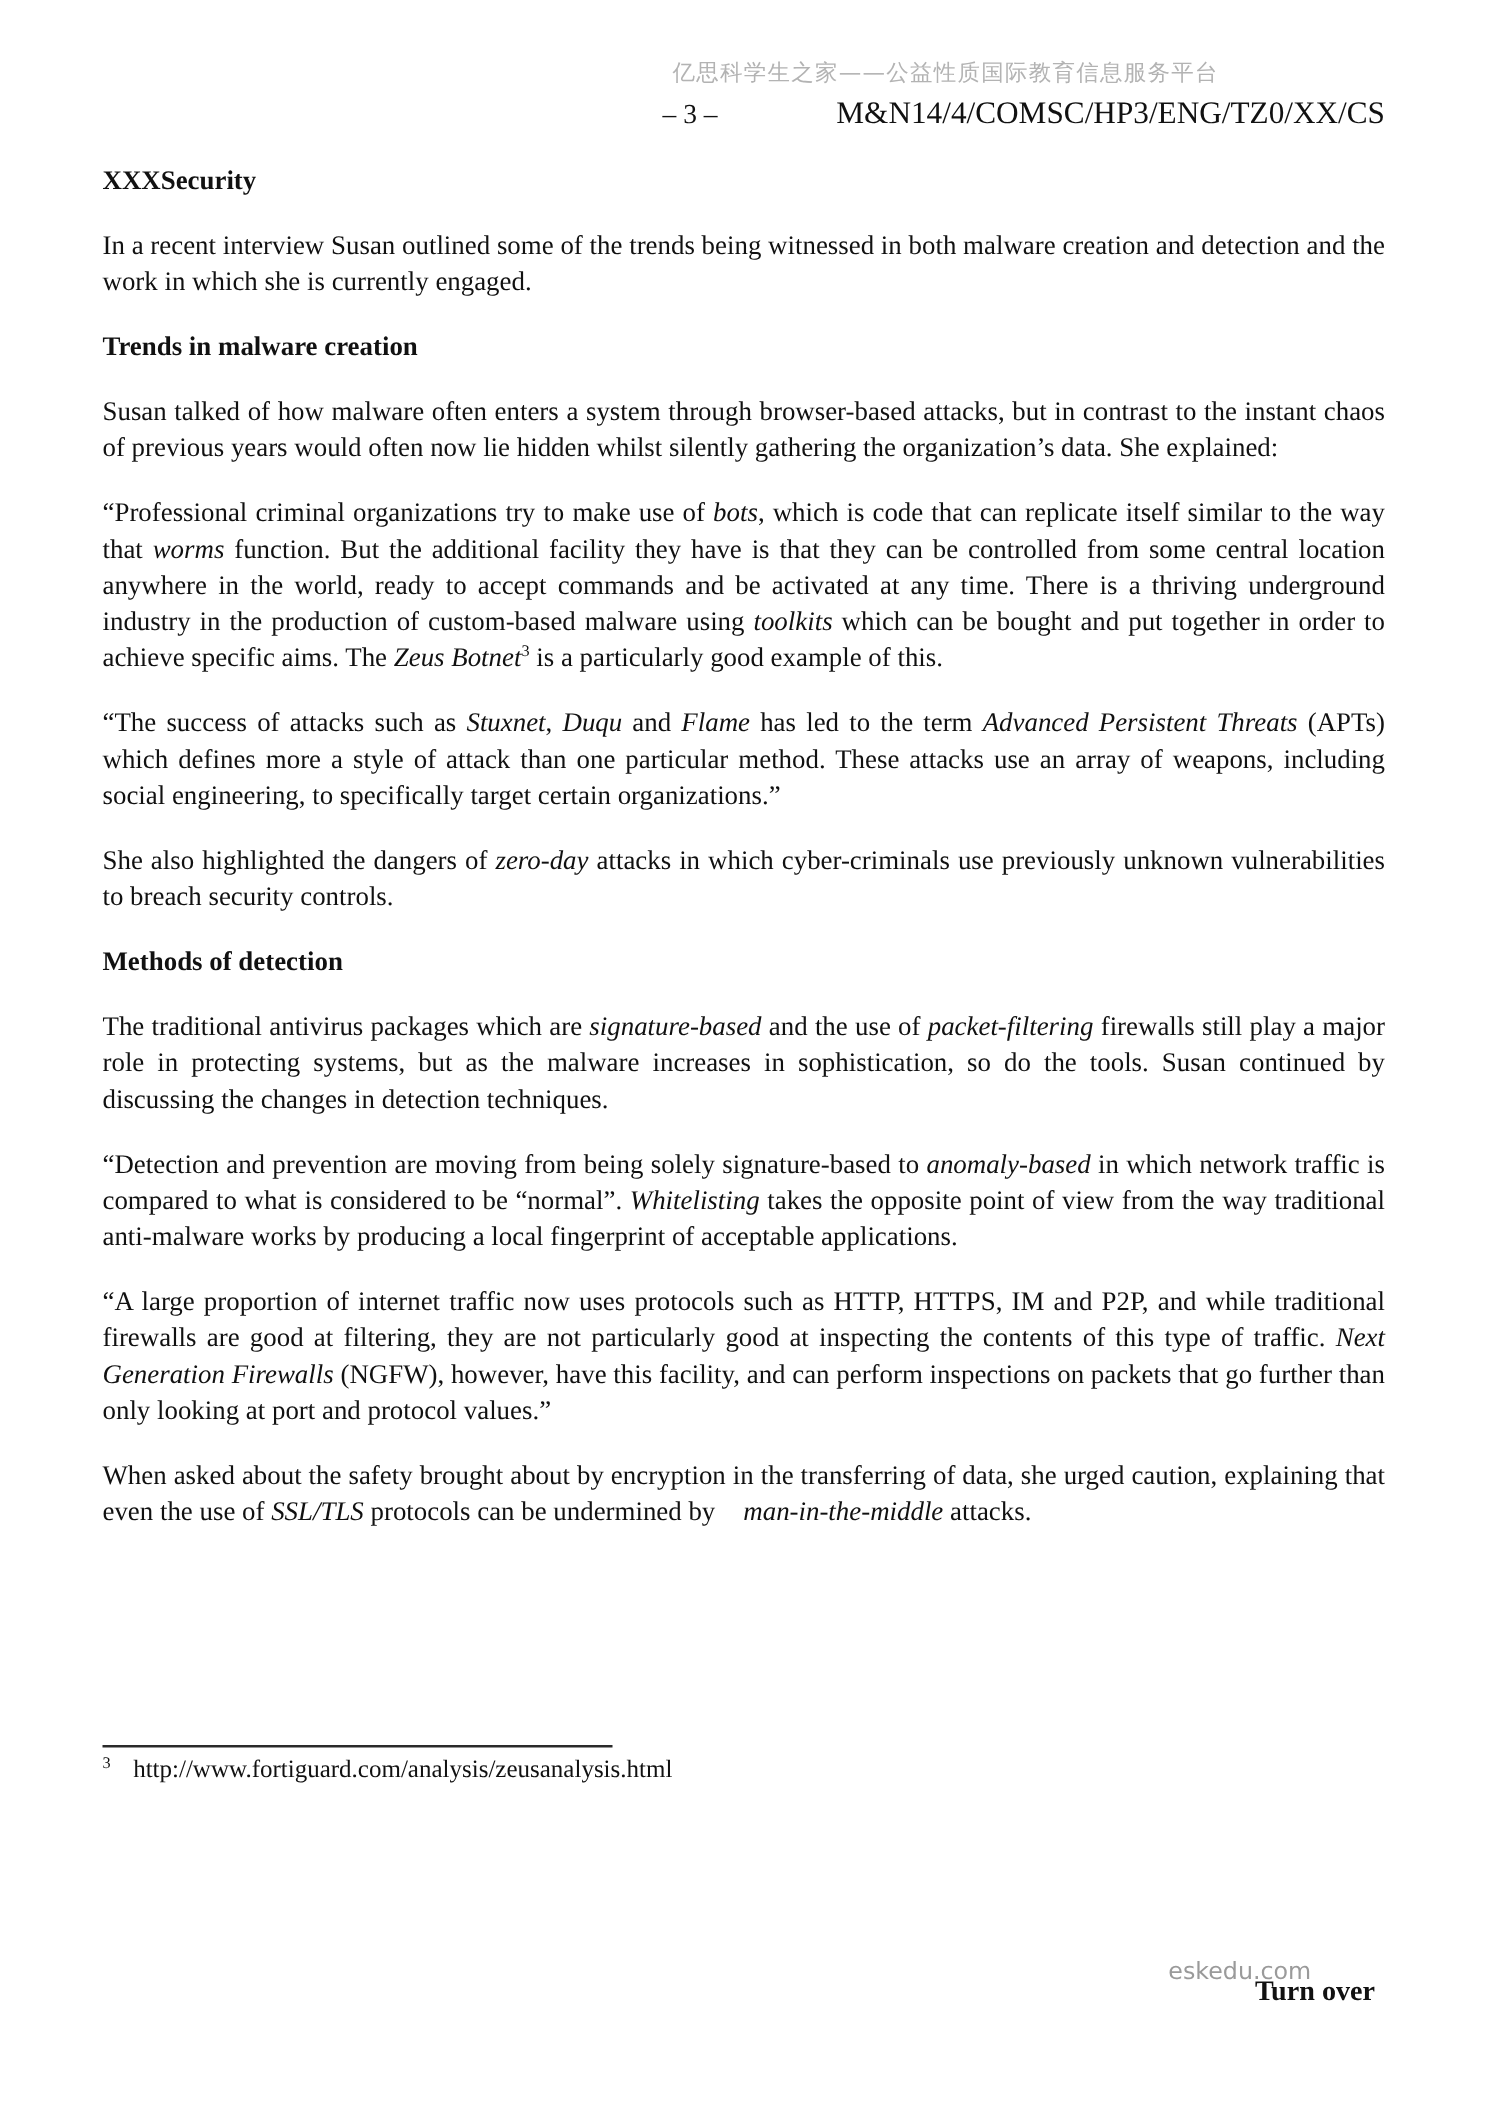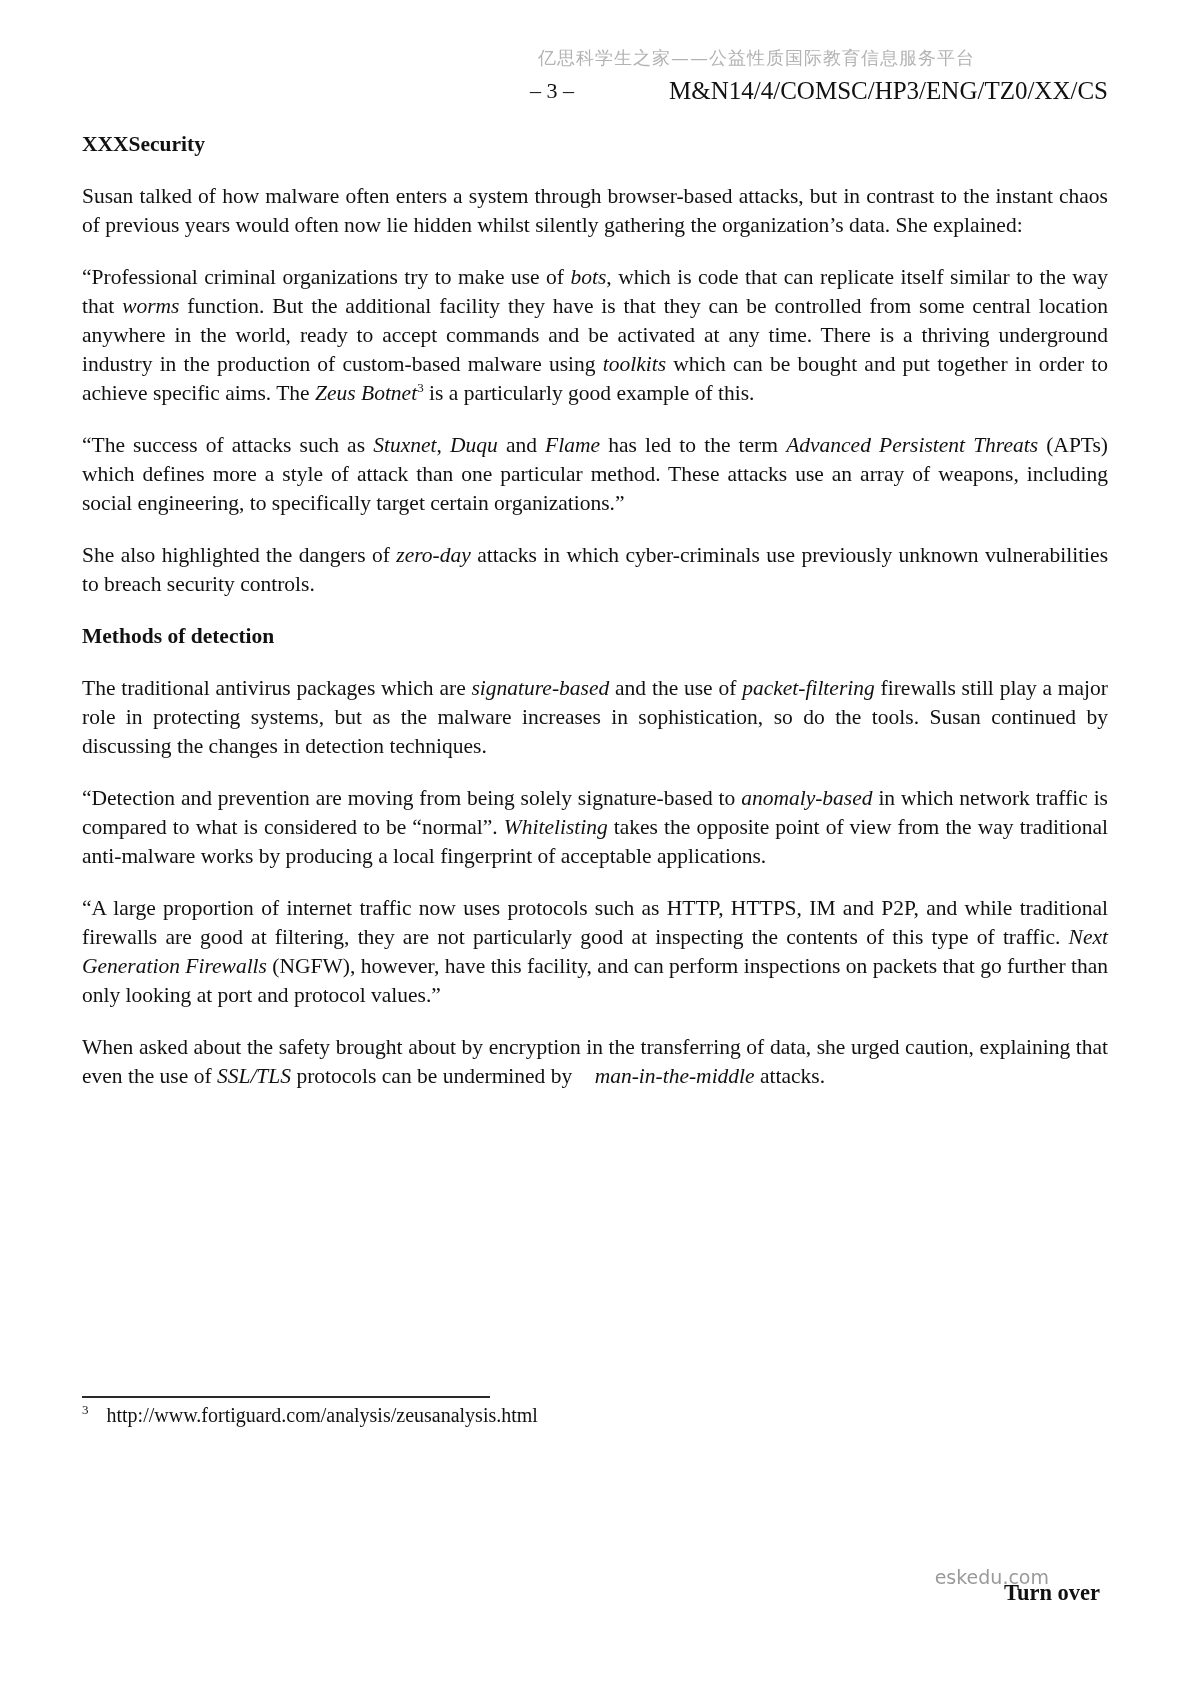--- a/index.html
+++ b/index.html
@@ -112,20 +112,22 @@
 
   <div class="cn-watermark">亿思科学生之家——公益性质国际教育信息服务平台</div>
 
   <div class="page-number">– 3 –</div>
 
   <div class="paper-code">M&amp;N14/4/COMSC/HP3/ENG/TZ0/XX/CS</div>
 
   <div class="content">
     <h1 class="doc-title">XXXSecurity</h1>
     <div id="blocks">
+        <p class="doc-paragraph"><span>In a recent interview Susan outlined some of the trends being witnessed in both malware creation and detection and the work in which she is currently engaged.</span></p>
+        <h2 class="doc-heading">Trends in malware creation</h2>
         <p class="doc-paragraph"><span>Susan talked of how malware often enters a system through browser-based attacks, but in contrast to the instant chaos of previous years would often now lie hidden whilst silently gathering the organization’s data.  She explained:</span></p>
         <p class="doc-paragraph"><span>“Professional criminal organizations try to make use of </span><span style="font-style: italic;">bots</span><span>, which is code that can replicate itself similar to the way that </span><span style="font-style: italic;">worms</span><span> function.  But the additional facility they have is that they can be controlled from some central location anywhere in the world, ready to accept commands and be activated at any time.  There is a thriving underground industry in the production of custom-based malware using </span><span style="font-style: italic;">toolkits</span><span> which can be bought and put together in order to achieve specific aims.  The </span><span style="font-style: italic;">Zeus Botnet</span><sup>3</sup><span> is a particularly good example of this.</span></p>
         <p class="doc-paragraph"><span>“The success of attacks such as </span><span style="font-style: italic;">Stuxnet</span><span>, </span><span style="font-style: italic;">Duqu</span><span> and </span><span style="font-style: italic;">Flame</span><span> has led to the term </span><span style="font-style: italic;">Advanced Persistent Threats</span><span> (APTs) which defines more a style of attack than one particular method.  These attacks use an array of weapons, including social engineering, to specifically target certain organizations.”</span></p>
         <p class="doc-paragraph"><span>She also highlighted the dangers of </span><span style="font-style: italic;">zero-day</span><span> attacks in which cyber-criminals use previously unknown vulnerabilities to breach security controls.</span></p>
         <h2 class="doc-heading">Methods of detection</h2>
         <p class="doc-paragraph"><span>The traditional antivirus packages which are </span><span style="font-style: italic;">signature-based</span><span> and the use of </span><span style="font-style: italic;">packet-filtering</span><span> firewalls still play a major role in protecting systems, but as the malware increases in sophistication, so do the tools.  Susan continued by discussing the changes in detection techniques.</span></p>
         <p class="doc-paragraph"><span>“Detection and prevention are moving from being solely signature-based to </span><span style="font-style: italic;">anomaly-based</span><span> in which network traffic is compared to what is considered to be “normal”.  </span><span style="font-style: italic;">Whitelisting</span><span> takes the opposite point of view from the way traditional anti-malware works by producing a local fingerprint of acceptable applications.</span></p>
         <p class="doc-paragraph"><span>“A large proportion of internet traffic now uses protocols such as HTTP, HTTPS, IM and P2P, and while traditional firewalls are good at filtering, they are not particularly good at inspecting the contents of this type of traffic.  </span><span style="font-style: italic;">Next Generation Firewalls</span><span> (NGFW), however, have this facility, and can perform inspections on packets that go further than only looking at port and protocol values.”</span></p>
         <p class="doc-paragraph"><span>When asked about the safety brought about by encryption in the transferring of data, she urged caution, explaining that even the use of </span><span style="font-style: italic;">SSL/TLS</span><span> protocols can be undermined by </span><span style="font-style: italic; margin-left: 17px;">man-in-the-middle</span><span> attacks.</span></p>
       </div>

